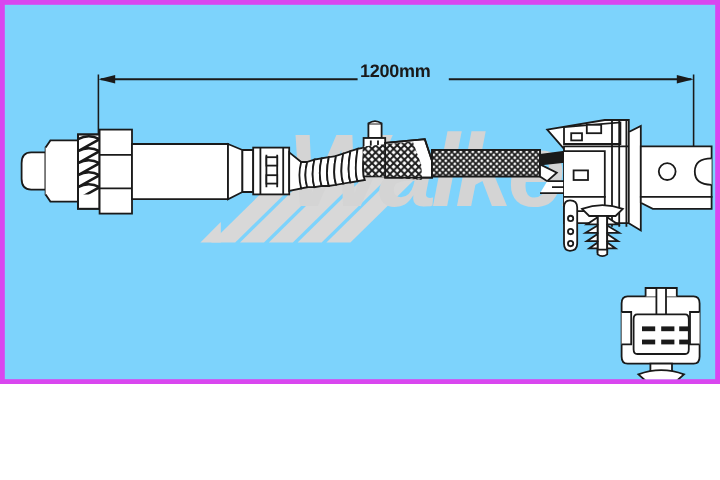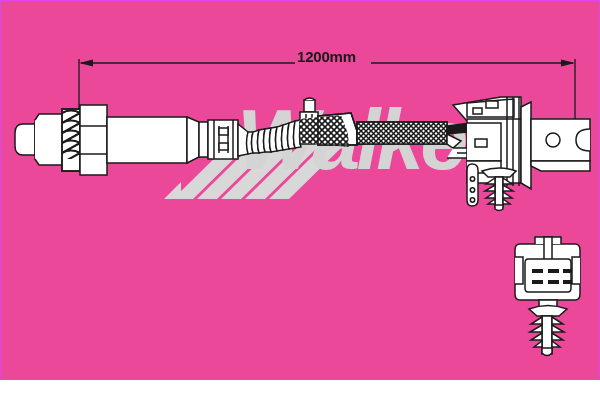--- a/index.html
+++ b/index.html
@@ -6,24 +6,24 @@
     margin: 0;
     padding: 0;
     background: #ffffff;
   }
   body {
     font-family: "Liberation Sans", sans-serif;
   }
   #canvas {
     position: relative;
     width: 600px;
-    height: 380px;
-    background: #ec4899;
+    height: 320px;
+    background: #7dd3fc;
     overflow: hidden;
-    border: 1px solid #d946ef;
+    border: 4px solid #d946ef;
     box-sizing: border-box;
   }
   #art {
     position: absolute;
     left: 0;
     top: 0;
   }
   .dim-label {
     position: absolute;
     left: 296px;

